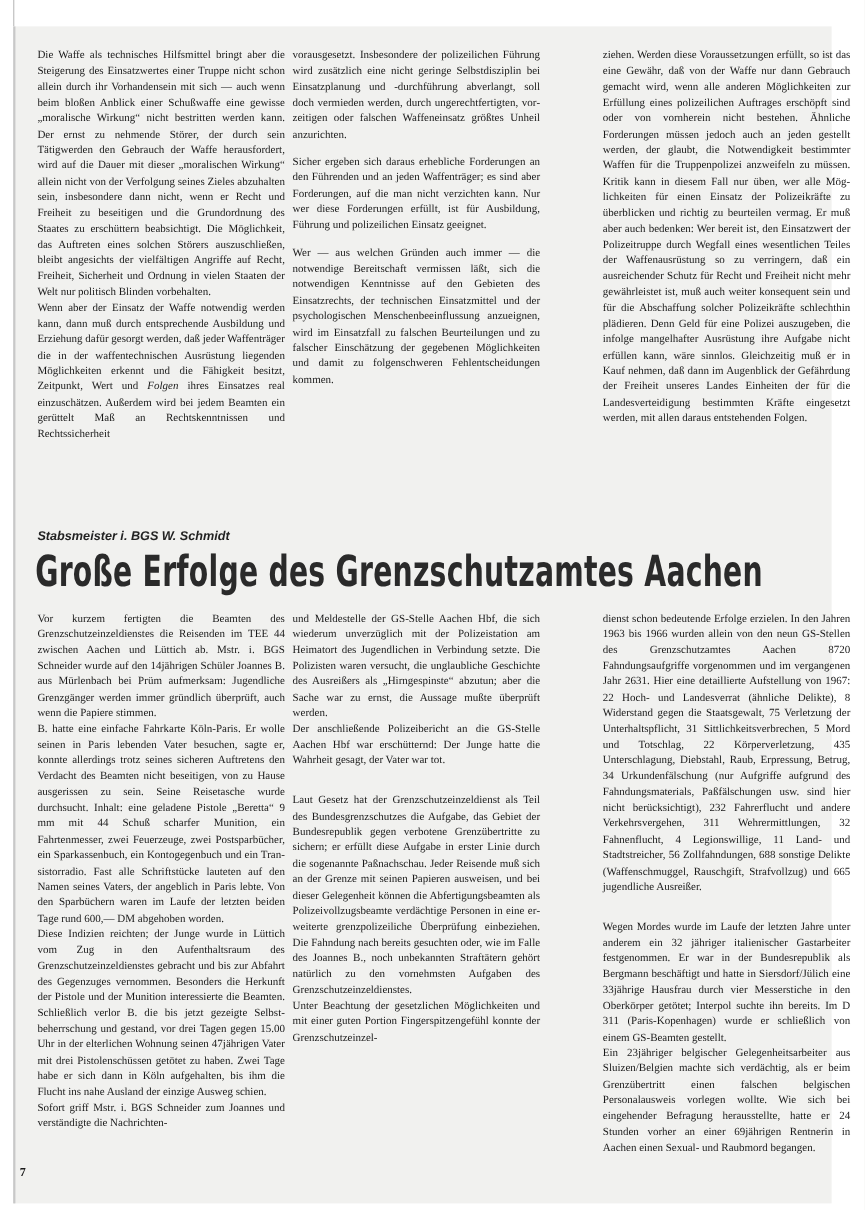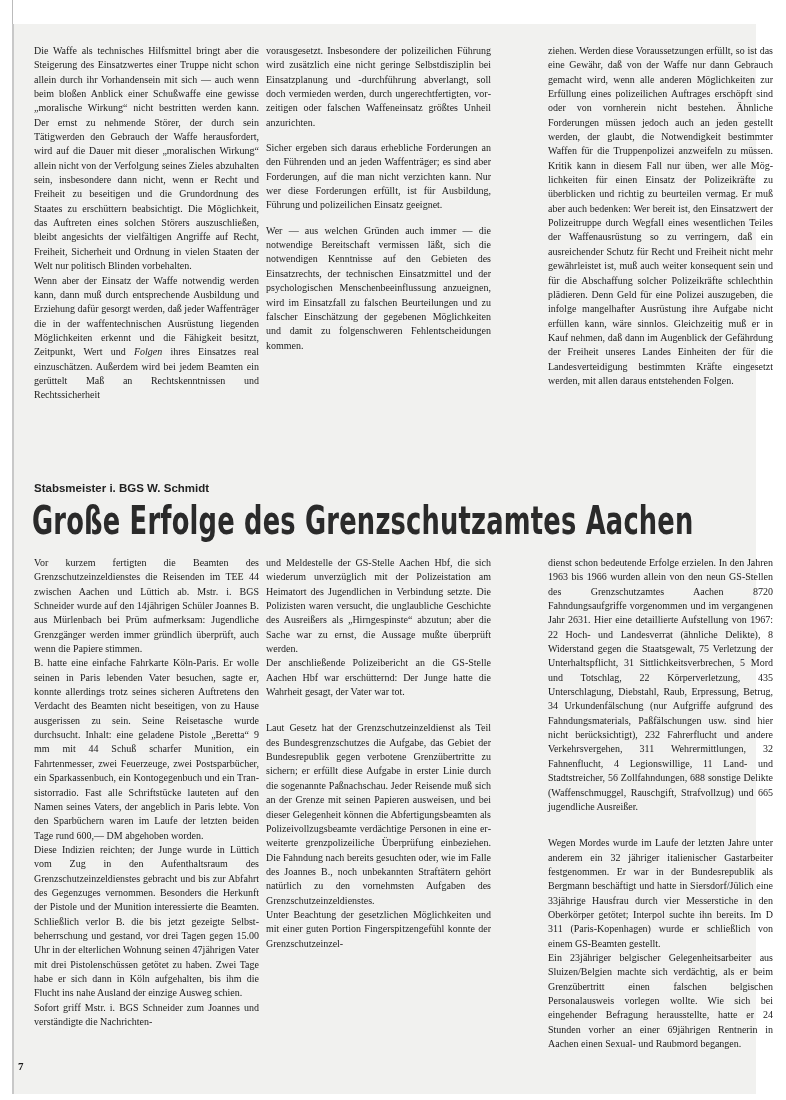--- a/index.html
+++ b/index.html
@@ -28,21 +28,21 @@
   .col p.gap { margin-top: 11px; }
   .col p.gap2 { margin-top: 22px; }
   .c1 { left: 34px; }
   .c2 { left: 266px; }
   .c3 { left: 528px; margin-left: 20px; }
   .top { top: 44px; }
   .bot { top: 556px; }
   .author {
     position: absolute; left: 34px; top: 482px;
     font-family: "Liberation Sans", "DejaVu Sans", sans-serif;
-    font-weight: bold; font-size: 11.5px; color: #222;
+    font-weight: bold; font-size: 11.5px; color: #222; font-style: italic;
   }
   .headline {
     position: absolute; left: 32px; top: 496px; width: 720px;
     font-family: "DejaVu Sans", "Liberation Sans", sans-serif;
     font-weight: bold; font-size: 39px; line-height: 50px;
     color: #2a2a2a;
     transform: scaleX(0.66); transform-origin: left top;
     white-space: nowrap; letter-spacing: 0.3px;
   }
   .pagenum {

